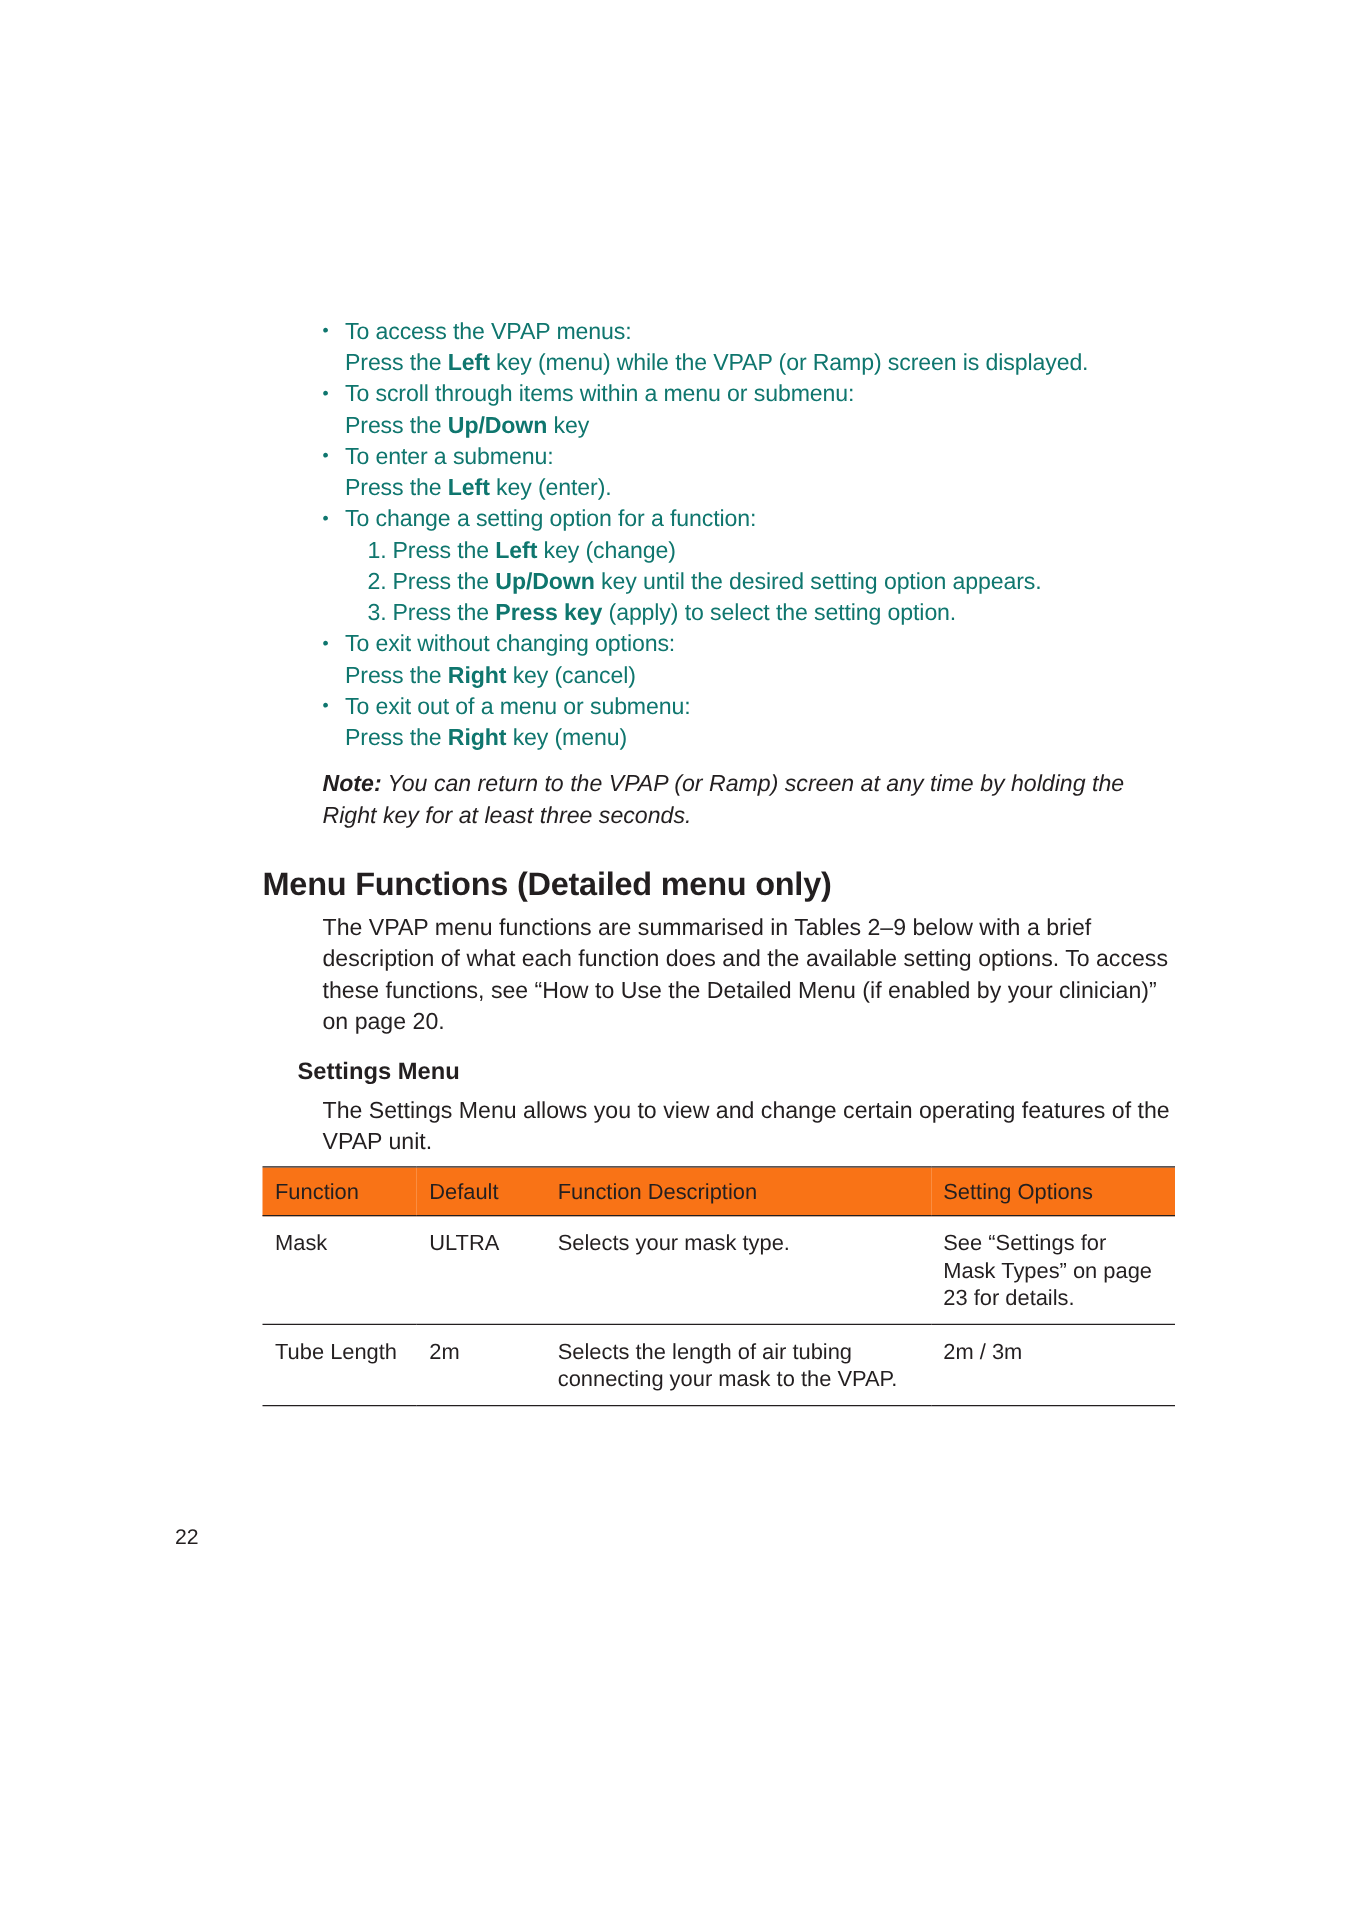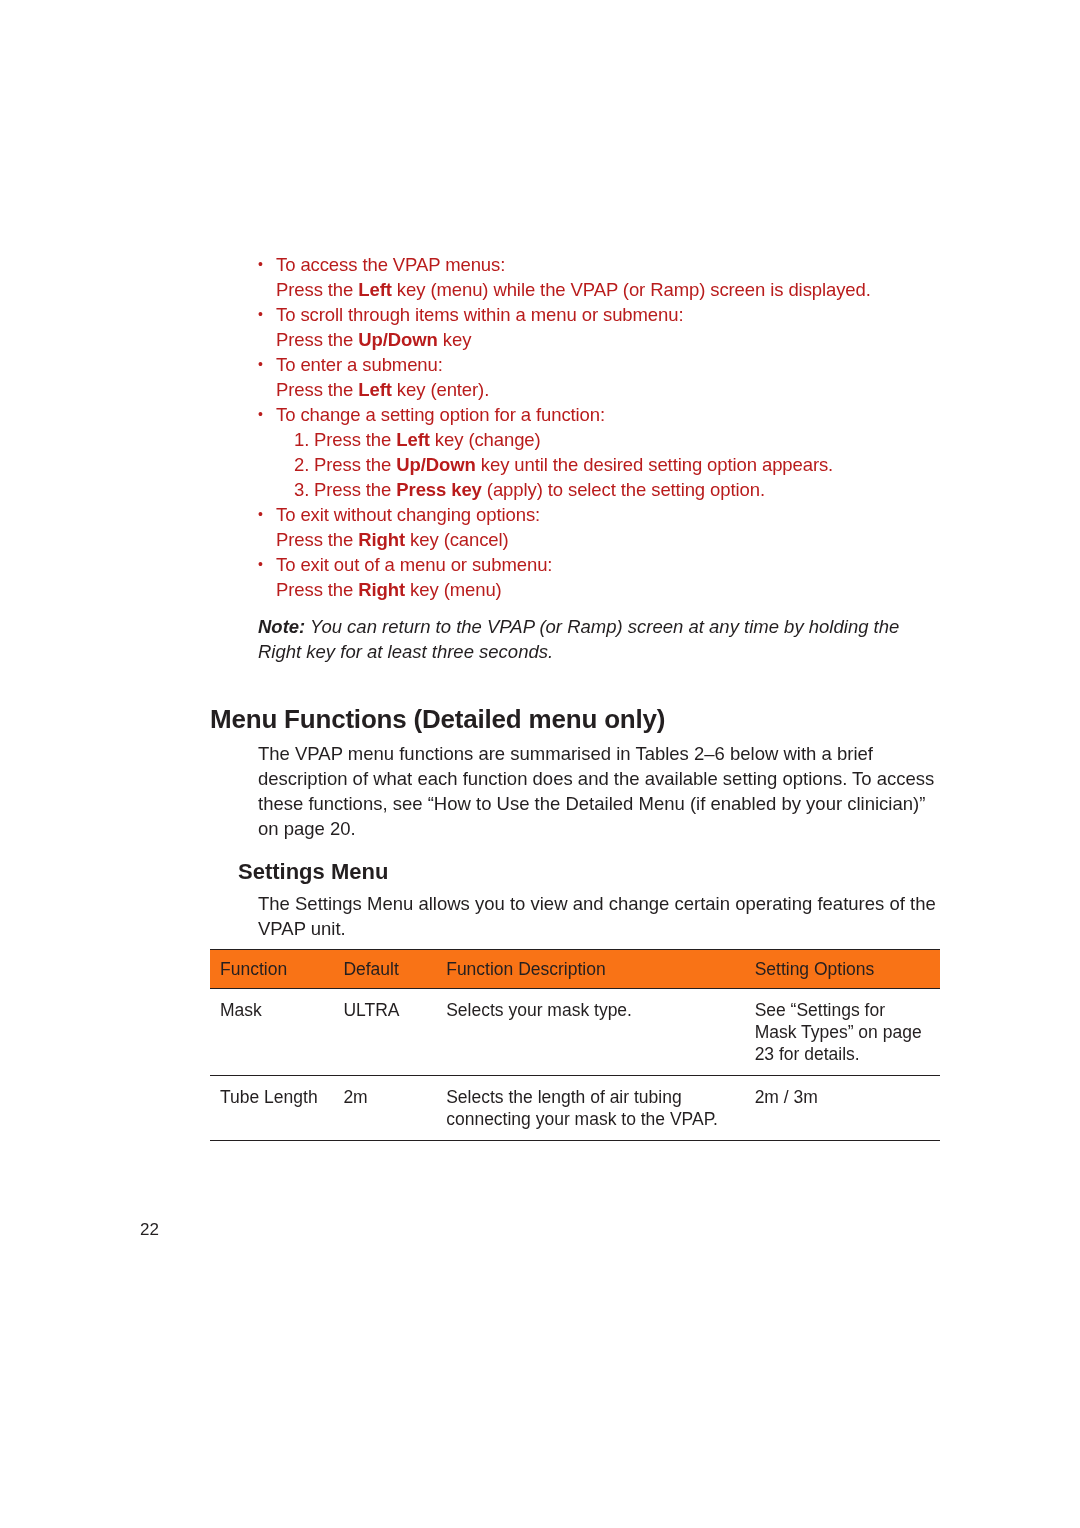--- a/index.html
+++ b/index.html
@@ -16,21 +16,21 @@
     width: 730px;
   }
   .indent-block { margin-left: 48px; }
   ul.bullets { list-style: none; padding: 0; }
   ul.bullets > li {
     position: relative;
     padding-left: 18px;
     font-size: 18.5px;
     line-height: 25px;
     letter-spacing: -0.1px;
-    color: #b91c1c;
+    color: #0f766e;
     margin-bottom: 0;
   }
   ul.bullets > li::before {
     content: "•";
     position: absolute;
     left: 0;
     top: 0;
     font-size: 14px;
     line-height: 25px;
   }
@@ -55,35 +55,35 @@
   }
   .note {
     margin-left: 48px;
     margin-top: 12px;
     font-size: 18.5px;
     line-height: 25px;
     font-style: italic;
   }
   .note .label { font-weight: 700; }
   h1.section {
-    margin-top: 40px;
+    margin-top: 28px;
     font-size: 26px;
     font-weight: 700;
     letter-spacing: -0.2px;
   }
   .body-para {
     margin-left: 48px;
     margin-top: 6px;
     font-size: 18.5px;
     line-height: 25px;
   }
   h2.subhead {
     margin-left: 28px;
     margin-top: 18px;
-    font-size: 22px;
+    font-size: 19px;
     font-weight: 700;
   }
   .table-caption {
     margin-left: 0;
     margin-top: 18px;
     font-size: 17.5px;
   }
   table.settings {
     margin-top: 8px;
     width: 730px;
@@ -176,21 +176,21 @@
       </li>
 
     </ul>
   </div>
 
   <p class="note">
     <span class="label">Note:</span><span> You can return to the VPAP (or Ramp) screen at any time by holding the Right key for at least three seconds.</span>
   </p>
 
   <h1 class="section">Menu Functions (Detailed menu only)</h1>
-  <p class="body-para">The VPAP menu functions are summarised in Tables 2–6 below with a brief description of what each function does and the available setting options. To access these functions, see “How to Use the Detailed Menu (if enabled by your clinician)” on page 20.</p>
+  <p class="body-para">The VPAP menu functions are summarised in Tables 2–9 below with a brief description of what each function does and the available setting options. To access these functions, see “How to Use the Detailed Menu (if enabled by your clinician)” on page 20.</p>
 
   <h2 class="subhead">Settings Menu</h2>
   <p class="body-para">The Settings Menu allows you to view and change certain operating features of the VPAP unit.</p>
 
 
   <table class="settings">
     <colgroup>
       <col class="col-func">
         <col class="col-def">
         <col class="col-desc">

